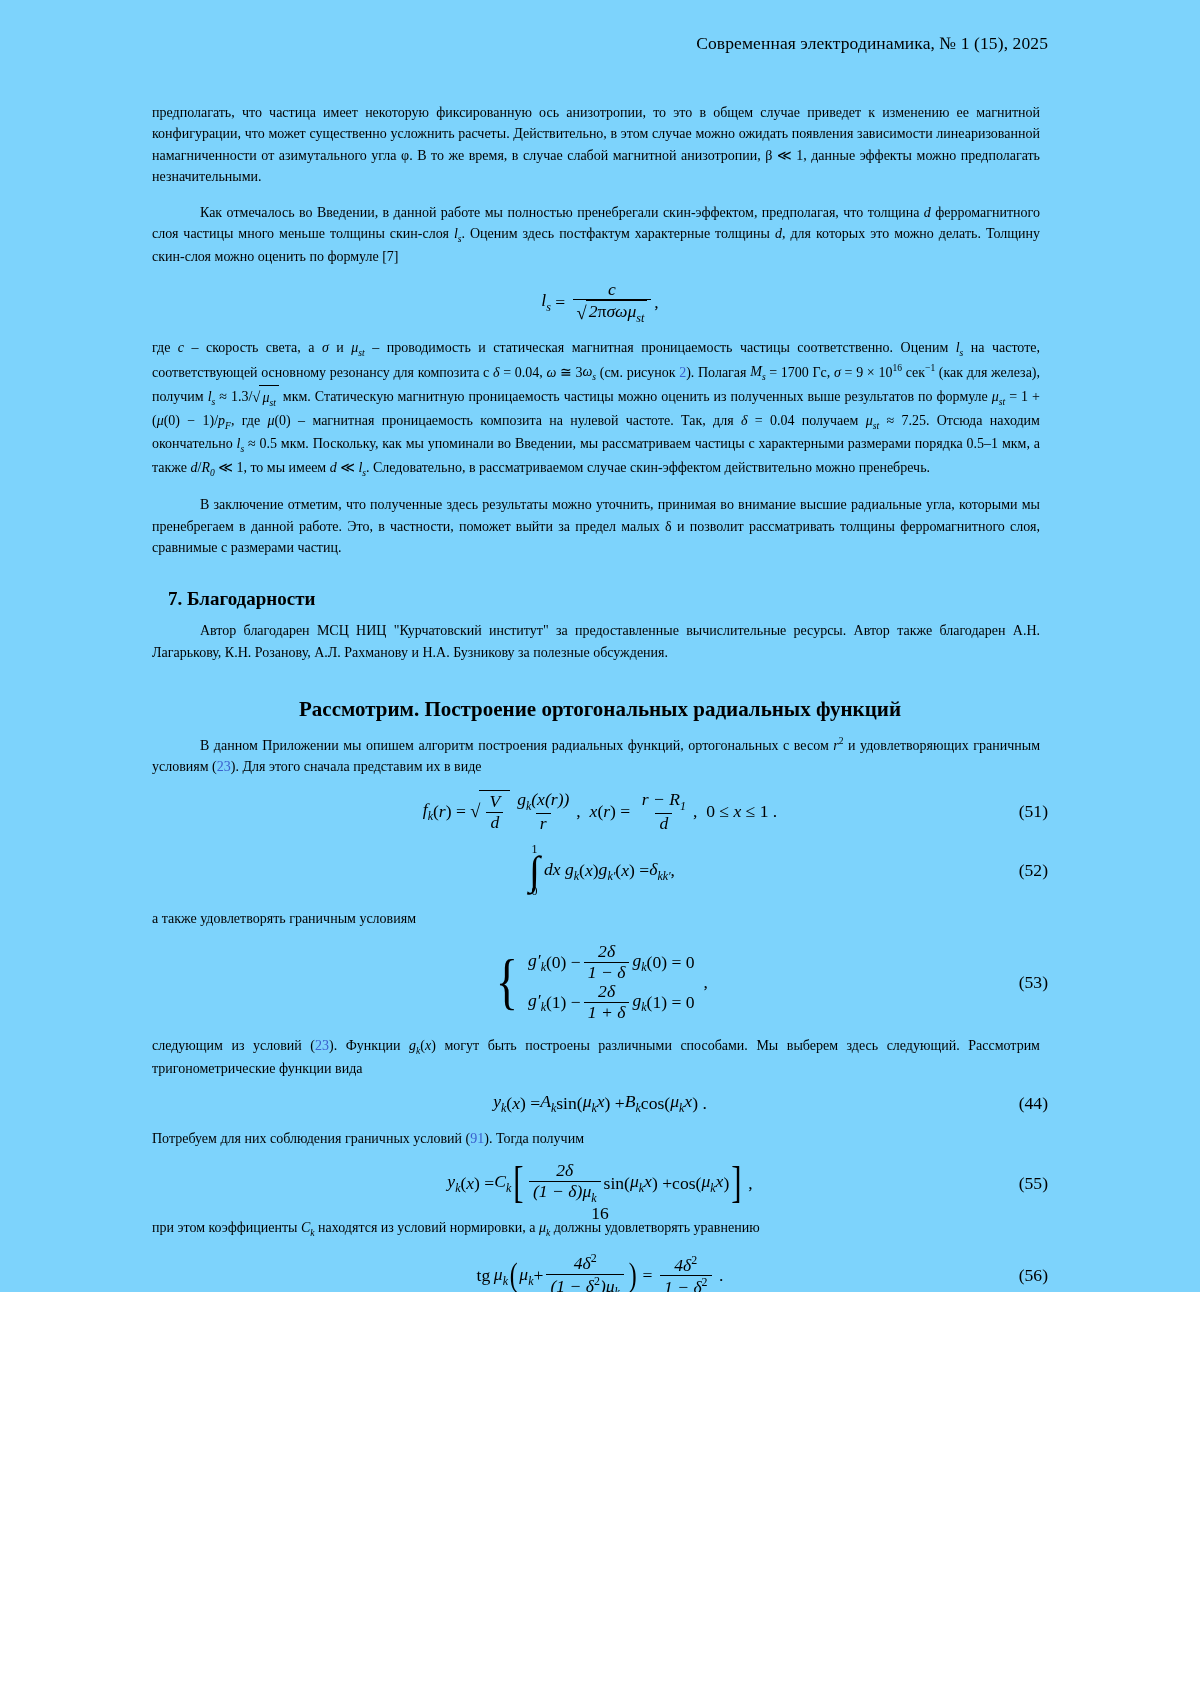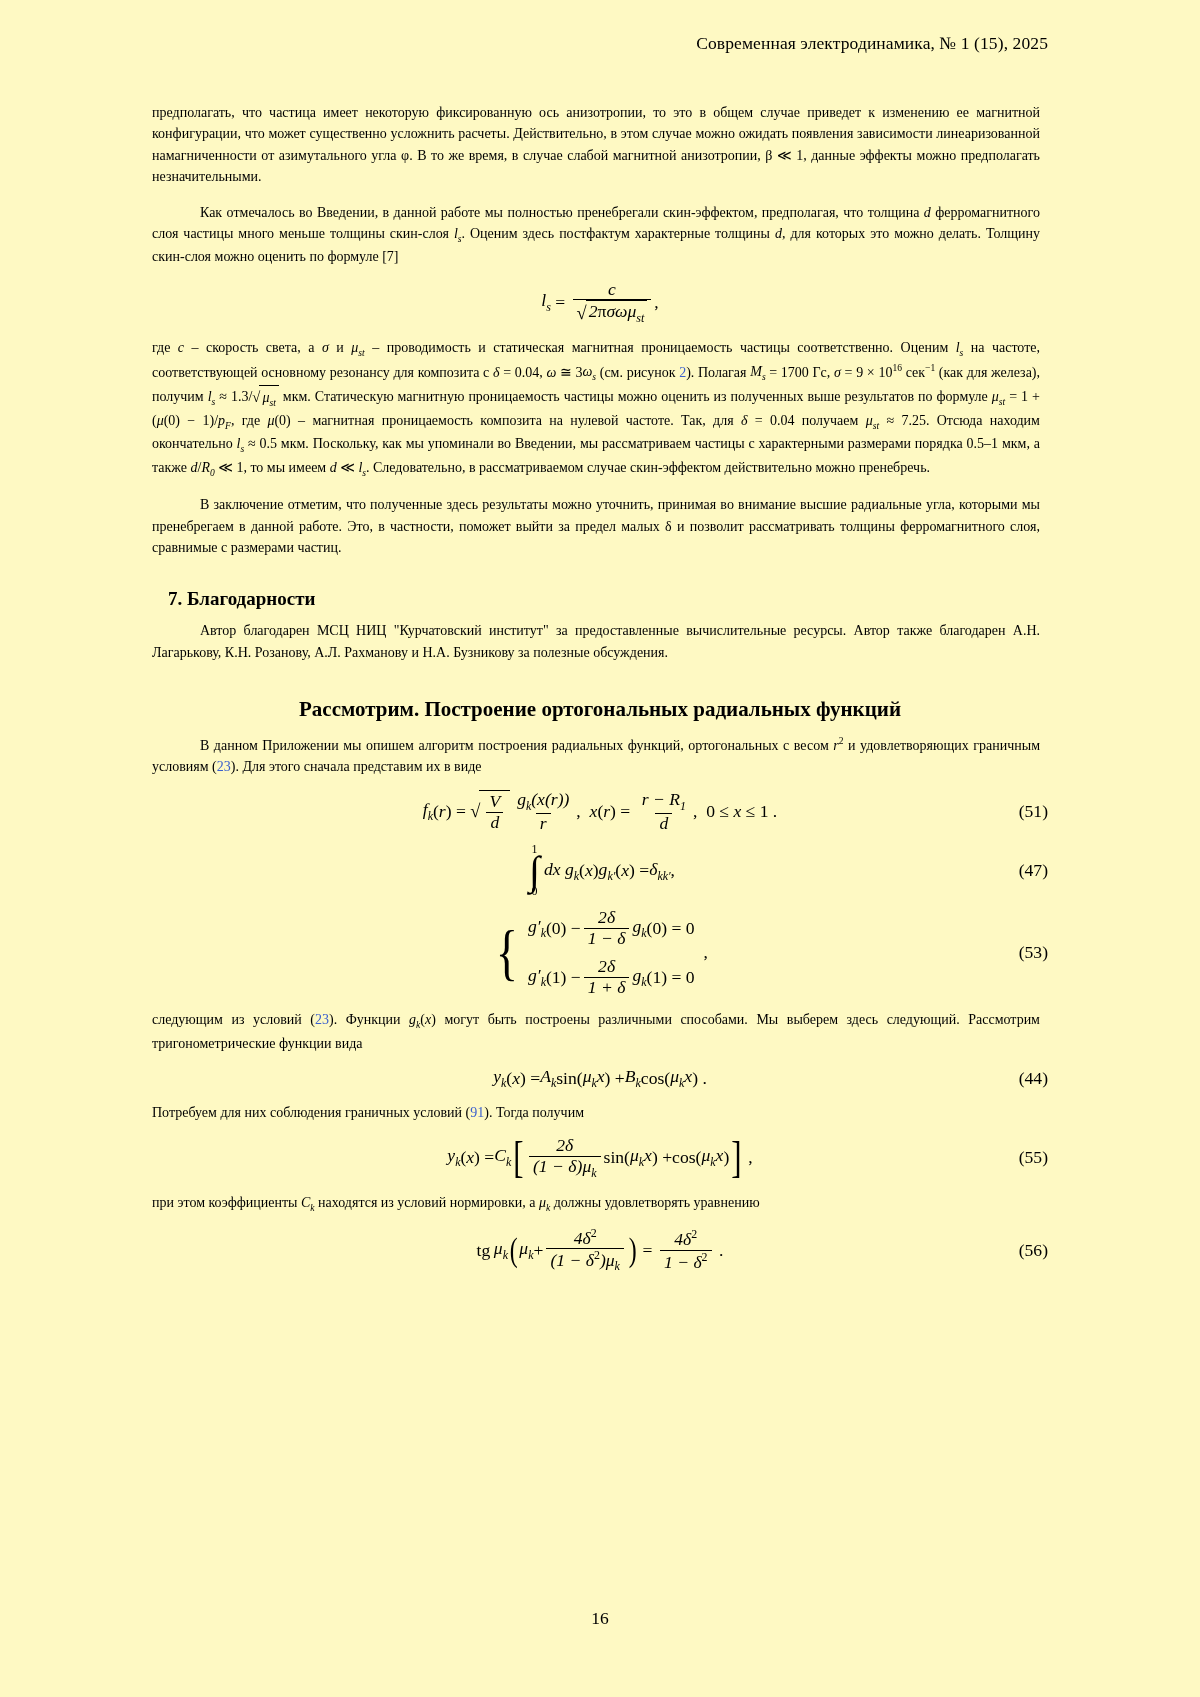--- a/index.html
+++ b/index.html
@@ -3,22 +3,22 @@
 <meta charset="utf-8">
 <style>
   html, body {
     margin: 0;
     padding: 0;
     background: #ffffff;
   }
   .page {
     position: relative;
     width: 1200px;
-    height: 1697px;
-    background: #fef9c3;
+    height: 1292px;
+    background: #7dd3fc;
     font-family: "Liberation Serif", serif;
     color: #000000;
     box-sizing: border-box;
   }
   .running-head {
     position: absolute;
     top: 33px;
     right: 152px;
     font-size: 17.5px;
     letter-spacing: 0.1px;
@@ -109,21 +109,20 @@
     display: inline-block;
     transform: scaleX(0.75);
   }
   .cases {
     display: inline-flex;
     align-items: center;
   }
   .cases-rows {
     display: inline-flex;
     flex-direction: column;
-    gap: 8px;
   }
   .cases-row { display: flex; align-items: center; }
   .bigint {
     font-size: 40px;
     line-height: 0.8;
     font-style: normal;
     display: inline-flex;
     flex-direction: column;
     align-items: center;
     margin: 0 4px;
@@ -210,23 +209,24 @@
         <span class="den math">d</span>
       </span>
       <span>,&nbsp;&nbsp;0 ≤ <span class="math">x</span> ≤ 1 .</span>
       <span class="eq-number">(51)</span>
     </div>
 
 
     <div class="eq-block">
       <span class="bigint"><span class="lim">1</span>∫<span class="lim">0</span></span>
       <span class="math">dx&nbsp;g<sub>k</sub></span>(<span class="math">x</span>)<span class="math">g<sub>k′</sub></span>(<span class="math">x</span>) = <span class="math">δ<sub>kk′</sub></span> ,
-      <span class="eq-number">(47)</span>
-    </div>
-
+      <span class="eq-number">(52)</span>
+    </div>
+
+    <p>а также удовлетворять граничным условиям</p>
 
     <div class="eq-block">
       <span class="cases">
         <span class="brace">{</span>
         <span class="cases-rows">
           <span class="cases-row">
             <span class="math">g′<sub>k</sub></span>(0) −
             <span class="frac">
               <span class="num math">2δ</span>
               <span class="den math">1 − δ</span>

